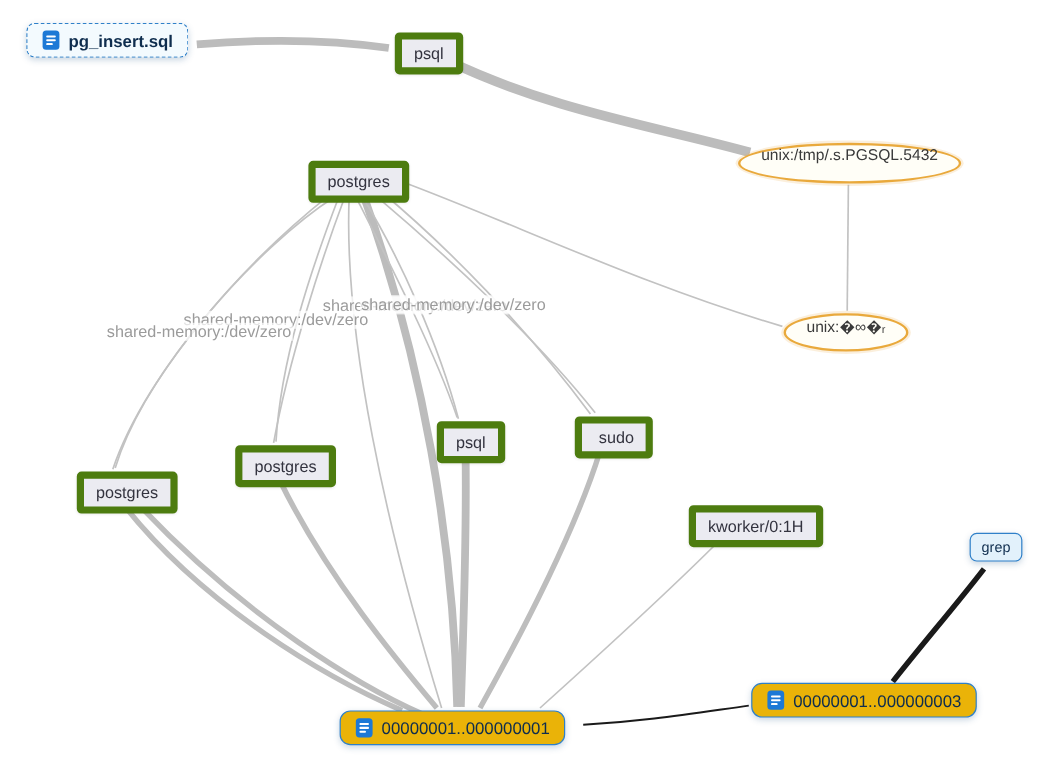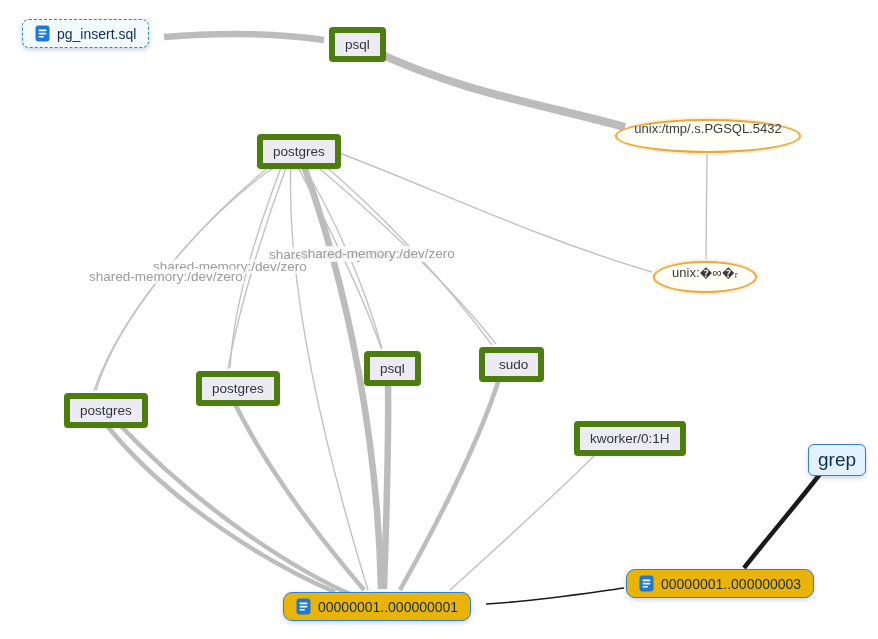--- a/index.html
+++ b/index.html
@@ -13,21 +13,21 @@
   .e-xthick { stroke:#bcbcbc; stroke-width:8; }
   .e-bthin  { stroke:#1a1a1a; stroke-width:1.6; }
   .e-bthick { stroke:#1a1a1a; stroke-width:4.5; }
 
   .node { position:absolute; display:flex; align-items:center; gap:7px; white-space:nowrap; z-index:3; cursor:pointer; }
   .process { background:#ebebf1; border:6px solid #4d7c0f; border-radius:4px; padding:4px 10px;
              font-size:13.5px; color:#33333f; box-shadow:0 1px 2px rgba(0,0,0,0.06); }
   .filenode { background:#eab308; border:1.8px solid #2f80c9; border-radius:9px; padding:5px 12px;
               font-size:14px; color:#0f2d4e; box-shadow:0 2px 5px rgba(40,90,140,0.25); }
   .filenode.dashed { border-style:dashed; background:#f3fafe; border-radius:7px; }
-  .filenode.small { padding:4px 9px; border-radius:6px; border-width:1.5px; font-size:19px; background:#e2f1fb; }
+  .filenode.small { padding:4px 9px; border-radius:6px; border-width:1.5px; font-size:12px; background:#e2f1fb; }
   .socket { position:absolute; display:flex; justify-content:center; z-index:3; cursor:pointer;
             background:#fffef7; border:2px solid #e9a93c; border-radius:50%;
             font-size:13px; color:#3a3a3a; box-shadow:0 0 0 2px rgba(233,169,60,0.18); }
   .edge-label { position:absolute; z-index:2; font-size:13.5px; color:#9b9b9b;
                 background:rgba(255,255,255,0.72); padding:0 1px; }
   .doc-icon { display:inline-flex; width:15px; height:17px; flex:0 0 auto; }
 </style>
 </head>
 <body>
 
@@ -76,21 +76,21 @@
 
     <path class="e-bthin" d="M 486 604 C 538 601, 574 595, 624 588" marker-end="url(#abs)"></path>
     <path class="e-bthick" d="M 744 568 C 770 535, 796 505, 820 474" marker-end="url(#abl)"></path>
   </svg>
 
   <div class="edge-label" style="left:268px; top:247px;">shared-memory:/dev/zero</div>
   <div class="edge-label" style="left:300px; top:246px;">shared-memory:/dev/zero</div>
   <div class="edge-label" style="left:152px; top:259px;">shared-memory:/dev/zero</div>
   <div class="edge-label" style="left:88px;  top:269px;">shared-memory:/dev/zero</div>
 
-  <div class="node filenode dashed" style="left:22px; top:19px;">
+  <div class="node filenode dashed" style="left:22px; top:19px;font-weight:bold;">
     <span class="doc-icon">
       <svg viewBox="0 0 15 17" width="15" height="17">
           <rect x="0.5" y="0.5" width="14" height="16" rx="3" fill="#1d79d6"></rect>
           <rect x="3.5" y="4.5" width="8" height="1.7" rx="0.8" fill="#fff"></rect>
           <rect x="3.5" y="7.7" width="8" height="1.7" rx="0.8" fill="#fff"></rect>
           <rect x="3.5" y="10.9" width="5.5" height="1.7" rx="0.8" fill="#fff"></rect>
         </svg>
     </span>
     <span>pg_insert.sql</span>
   </div>

